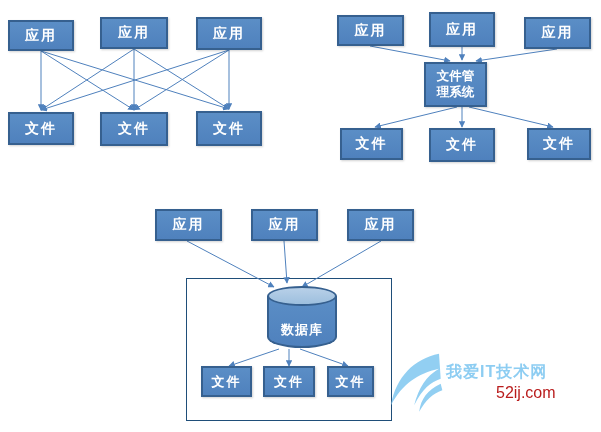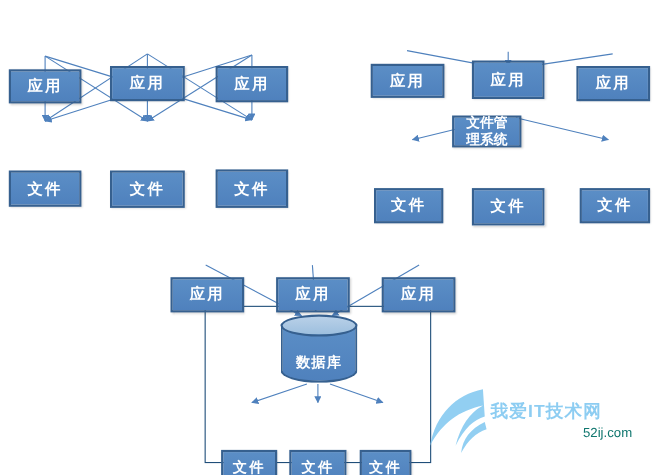--- a/index.html
+++ b/index.html
@@ -4,40 +4,40 @@
 <style>
   html,body{margin:0;padding:0;background:#fff;}
   .stage{position:relative;width:601px;height:432px;background:#fff;overflow:hidden;
          font-family:"Liberation Sans","DejaVu Sans",sans-serif;}
   svg.arrows{position:absolute;left:0;top:0;z-index:1;pointer-events:none;}
   .box{position:absolute;z-index:2;box-sizing:border-box;
        background:linear-gradient(180deg,#5b8ec6,#4f81bd);
        border:2px solid #36608f;color:#fff;
        display:flex;align-items:center;justify-content:center;
        font-size:14px;font-weight:bold;letter-spacing:2px;
-       box-shadow:1px 1px 2px rgba(0,0,0,.18);margin-top:43px;}
+       box-shadow:1px 1px 2px rgba(0,0,0,.18);}
   .box.mgr{font-size:12.5px;letter-spacing:0;line-height:1.25;text-align:center;
            padding:0 9px;}
   .container-box{position:absolute;left:186px;top:278px;width:204px;height:141px;
                  border:1.5px solid #1f4e79;z-index:0;}
-  .cylinder{position:absolute;left:255px;top:286px;width:52px;height:62px;z-index:2;}
+  .cylinder{position:absolute;left:267px;top:286px;width:52px;height:62px;z-index:2;}
   .cyl-top{position:absolute;left:0;top:0;width:70px;height:20px;box-sizing:border-box;
            background:linear-gradient(180deg,#b8d0e8,#9dbfde);
            border:2px solid #36608f;border-radius:50%;z-index:3;}
   .cyl-body{position:absolute;left:0;top:10px;width:70px;height:52px;box-sizing:border-box;
             background:linear-gradient(180deg,#5b8ec6,#4f81bd);
             border:2px solid #36608f;border-top:none;
             border-radius:0 0 35px 35px / 0 0 11px 11px;
             display:flex;align-items:flex-end;justify-content:center;padding-bottom:7px;}
   .cyl-label{color:#fff;font-size:13px;font-weight:bold;letter-spacing:1px;}
   .watermark{position:absolute;left:386px;top:350px;z-index:4;display:flex;align-items:center;}
   .wm-text{margin-left:2px;}
   .wm-title{font-size:16px;font-weight:bold;color:#8dcdf2;letter-spacing:1px;
             text-shadow:0 0 2px #ffffff,1px 1px 1px rgba(255,255,255,.8);}
-  .wm-site{font-size:12px;color:#0f766e;margin-left:84px;margin-top:1px;
+  .wm-site{font-size:16px;color:#b91c1c;margin-left:50px;margin-top:1px;
            text-shadow:0 0 1px #fff;}
 </style>
 </head>
 <body>
 
 <div class="stage">
 
   <svg class="arrows" width="601" height="432" viewBox="0 0 601 432">
     <defs>
       <marker id="arr" viewBox="0 0 10 10" refX="9" refY="5" markerWidth="6.5" markerHeight="6.5" orient="auto-start-reverse">
@@ -76,21 +76,21 @@
   <div class="box" style="left:8px;top:20px;width:66px;height:31px">应用</div>
   <div class="box" style="left:100px;top:17px;width:68px;height:32px">应用</div>
   <div class="box" style="left:196px;top:17px;width:66px;height:33px">应用</div>
   <div class="box" style="left:8px;top:112px;width:66px;height:33px">文件</div>
   <div class="box" style="left:100px;top:112px;width:68px;height:34px">文件</div>
   <div class="box" style="left:196px;top:111px;width:66px;height:35px">文件</div>
 
   <div class="box" style="left:337px;top:15px;width:67px;height:31px">应用</div>
   <div class="box" style="left:429px;top:12px;width:66px;height:35px">应用</div>
   <div class="box" style="left:524px;top:17px;width:67px;height:32px">应用</div>
-  <div class="box mgr" style="left:411px;top:62px;width:63px;height:29px">文件管理系统</div>
+  <div class="box mgr" style="left:424px;top:62px;width:63px;height:45px">文件管理系统</div>
   <div class="box" style="left:340px;top:128px;width:63px;height:32px">文件</div>
   <div class="box" style="left:429px;top:128px;width:66px;height:34px">文件</div>
   <div class="box" style="left:527px;top:128px;width:64px;height:32px">文件</div>
 
   <div class="box" style="left:155px;top:209px;width:67px;height:32px">应用</div>
   <div class="box" style="left:251px;top:209px;width:67px;height:32px">应用</div>
   <div class="box" style="left:347px;top:209px;width:67px;height:32px">应用</div>
 
   <div class="container-box"></div>
 

